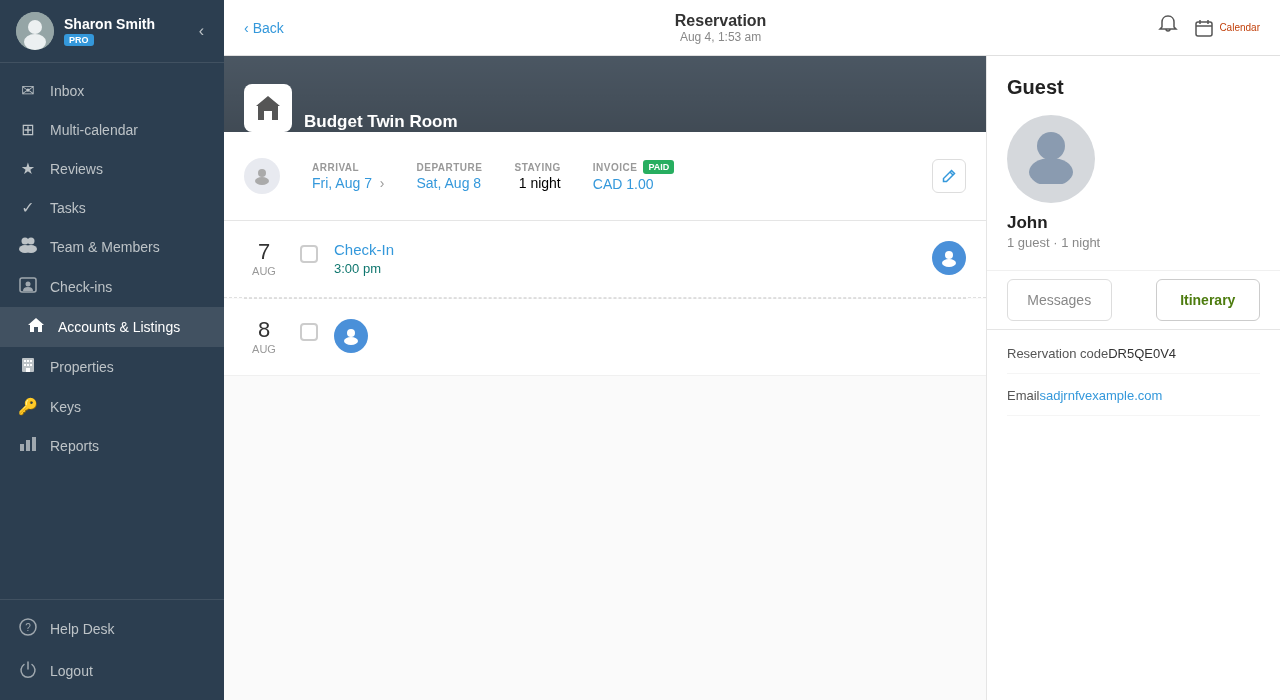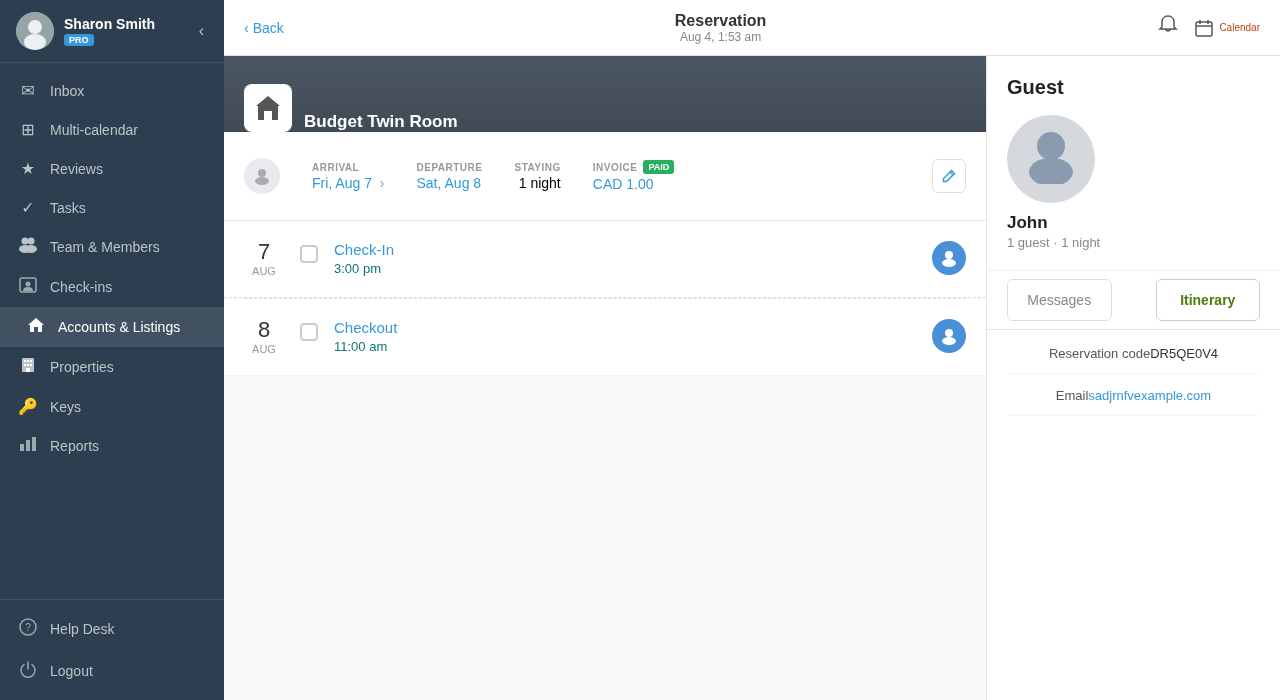--- a/index.html
+++ b/index.html
@@ -350,21 +350,21 @@
 
     
     .guest-details {
       padding: 16px 20px;
       display: flex;
       flex-direction: column;
       gap: 14px;
     }
     .detail-row {
       display: flex;
-      justify-content: center;
+      justify-content: flex-start;
       align-items: center;
       border-bottom: 1px solid #f5f5f5;
       padding-bottom: 12px;
     }
     .detail-label { font-size: 13px; color: #555; }
     .detail-value { font-size: 13px; color: #333; font-weight: 500; }
     .detail-value.link { color: #3498db; text-decoration: none; }
   </style>
 </head>
 <body>
@@ -587,24 +587,20 @@
         </div>
 
         <div style="border-top: 1px dashed #ddd; margin: 0 20px;"></div>
 
         <div class="itinerary-item">
           <div class="day-label">
             <div class="day-num">8</div>
             <div class="day-month">AUG</div>
           </div>
           <div class="item-checkbox"></div>
-          <div class="item-details">
-            <div class="item-title">Checkout</div>
-            <div class="item-time">11:00 am</div>
-          </div>
           <div class="item-avatar">
             <svg width="18" height="18" viewBox="0 0 18 18" fill="white">
               <circle cx="9" cy="6" r="4"></circle>
               <ellipse cx="9" cy="14" rx="7" ry="4"></ellipse>
             </svg>
           </div>
         </div>
       </div>
     </div>
 

